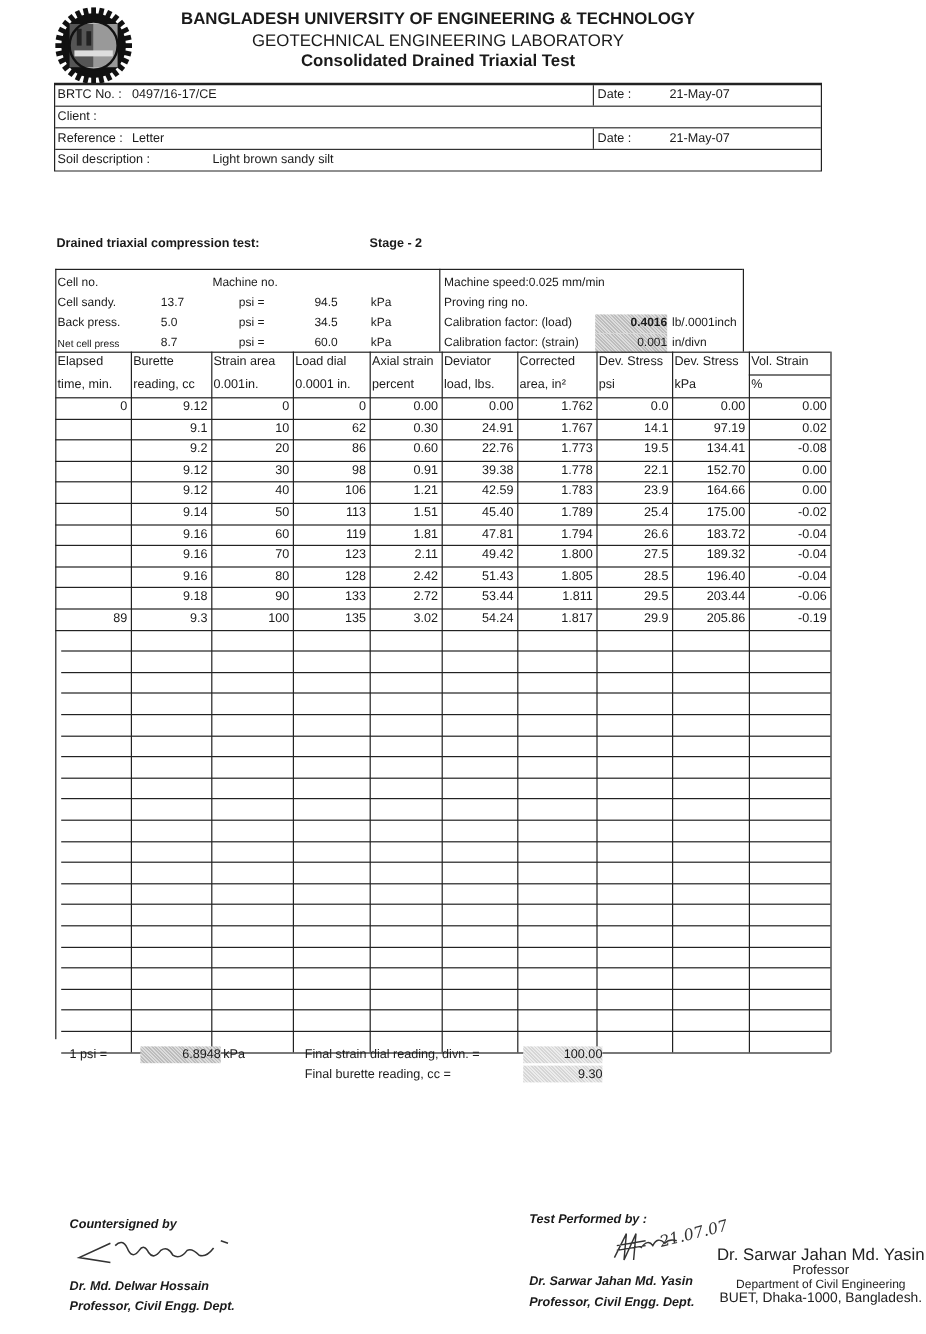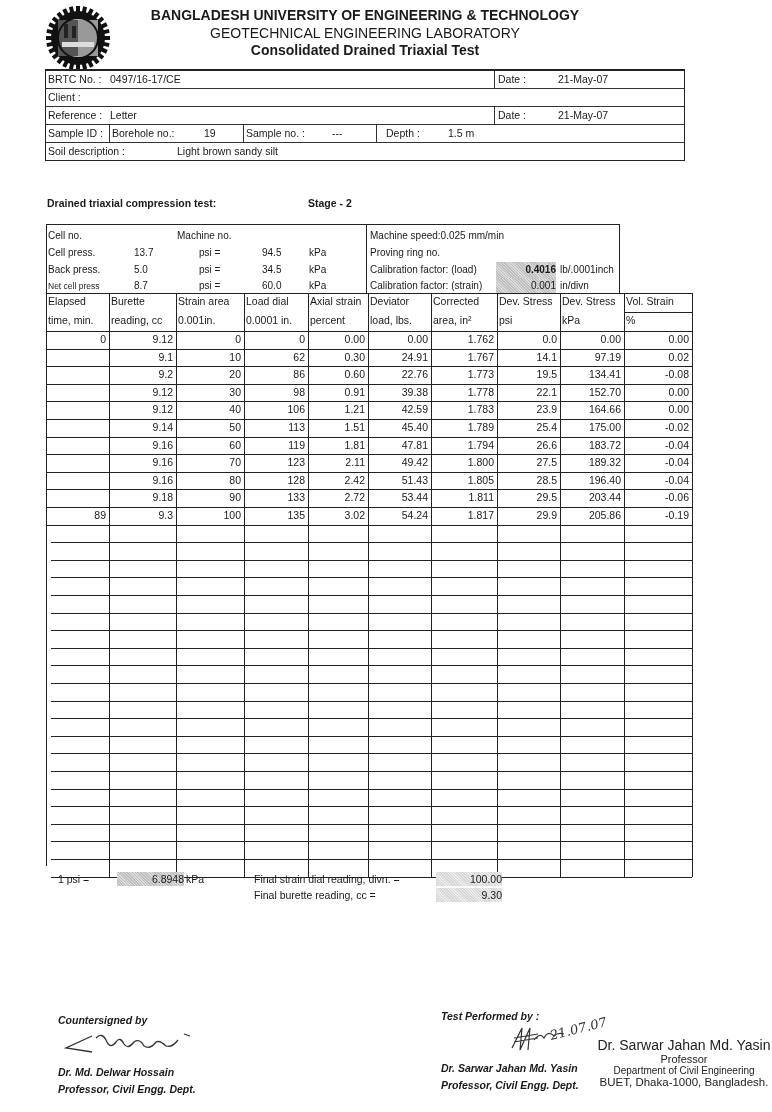--- a/index.html
+++ b/index.html
@@ -96,51 +96,39 @@
     <span class="cell" style="left:2px">Client :</span>
   </div>
   <div class="irow">
     <span class="cell" style="left:2px">Reference :</span>
     <span class="cell" style="left:64px">Letter</span>
     <span class="vline" style="left:448px"></span>
     <span class="cell" style="left:452px">Date :</span>
     <span class="cell" style="left:512px">21-May-07</span>
   </div>
   <div class="irow">
-    <span class="cell" style="left:2px">Sample ID :</span>
-    <span class="vline" style="left:63px"></span>
-    <span class="cell" style="left:66px">Borehole no.:</span>
-    <span class="cell" style="left:158px">19</span>
-    <span class="vline" style="left:197px"></span>
-    <span class="cell" style="left:200px">Sample no. :</span>
-    <span class="cell" style="left:286px">---</span>
-    <span class="vline" style="left:330px"></span>
-    <span class="cell" style="left:340px">Depth :</span>
-    <span class="cell" style="left:402px">1.5 m</span>
-  </div>
-  <div class="irow">
     <span class="cell" style="left:2px">Soil description :</span>
     <span class="cell" style="left:131px;">Light brown sandy silt</span>
   </div>
 </div>
 
 <div class="abs sect" style="left:47px">Drained triaxial compression test:</div>
 <div class="abs sect" style="left:308px">Stage - 2</div>
 
 <div class="abs" id="tbl" style="left:0;top:0;width:772px;height:1112px">
 
   <div class="grid-line-h" style="left:46px;top:224px;width:573px"></div>
   <div class="grid-line-v" style="left:46px;top:224px;height:642px"></div>
   <div class="grid-line-v" style="left:366px;top:224px;height:69px"></div>
   <div class="grid-line-v" style="left:619px;top:224px;height:69px"></div>
 
   <span class="param" style="left:48px;top:228px">Cell no.</span>
   <span class="param" style="left:177px;top:228px">Machine no.</span>
 
-  <span class="param" style="left:48px;top:245px">Cell press.</span>
+  <span class="param" style="left:48px;top:245px">Cell sandy.</span>
   <span class="param" style="left:134px;top:245px">13.7</span>
   <span class="param" style="left:199px;top:245px">psi =</span>
   <span class="param" style="left:262px;top:245px">94.5</span>
   <span class="param" style="left:309px;top:245px">kPa</span>
 
   <span class="param" style="left:48px;top:262px">Back press.</span>
   <span class="param" style="left:134px;top:262px">5.0</span>
   <span class="param" style="left:199px;top:262px">psi =</span>
   <span class="param" style="left:262px;top:262px">34.5</span>
   <span class="param" style="left:309px;top:262px">kPa</span>

